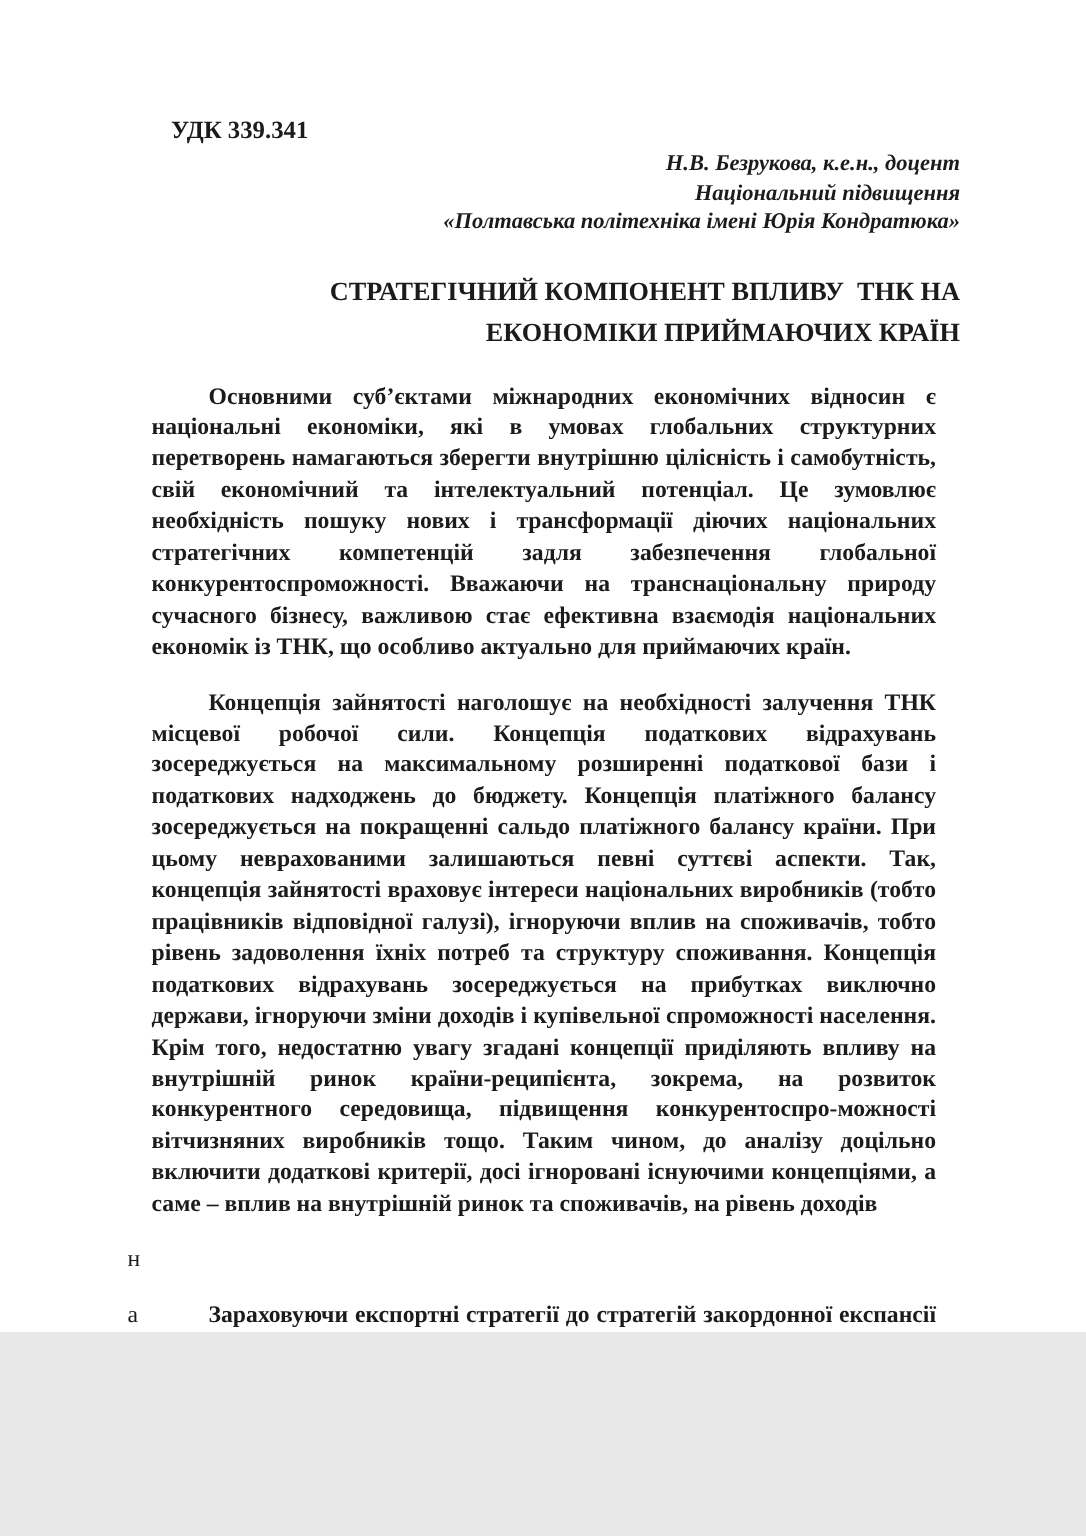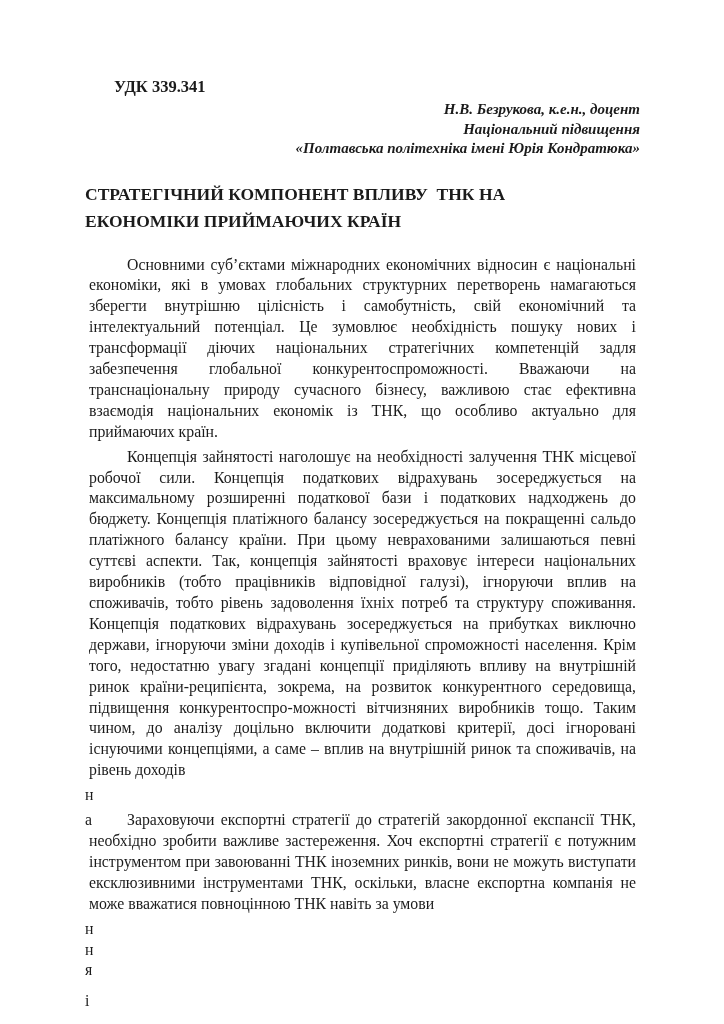--- a/index.html
+++ b/index.html
@@ -3,21 +3,21 @@
 <meta charset="utf-8">
 <style>
   html, body {
     margin: 0;
     padding: 0;
     background: #e8e8e8;
   }
   .page {
     position: relative;
     width: 724px;
-    height: 1024px;
+    height: 888px;
     margin: 0 auto;
     background: #ffffff;
     box-sizing: border-box;
     padding: 76px 84px 0 85px;
     font-family: "Liberation Serif", "DejaVu Serif", serif;
     color: #1b1b1b;
     overflow: hidden;
   }
   .udc {
     font-weight: bold;
@@ -27,33 +27,34 @@
     margin-bottom: 3px;
   }
   .authors {
     text-align: right;
     font-style: italic;
     font-size: 15px;
     line-height: 19.5px;
     font-weight: bold;
   }
   .title {
-    text-align: left;
+    text-align: right;
     font-weight: bold;
     font-size: 17.5px;
     line-height: 27px;
     margin: 22px 0 20px 0;
   }
   .title span { white-space: pre-wrap; display: block; }
   .body-par {
     text-align: justify;
     text-indent: 38px;
     font-size: 15.8px;
     line-height: 20.9px;
-    margin: 4px;
+    margin: 16px;
+    font-weight: bold;
   }
   .frag {
     font-size: 15.8px;
     line-height: 20.9px;
   }
   .frag-gap { margin-top: 10px; }
   .par-with-frag { position: relative; }
   .frag-abs {
     position: absolute;
     left: 0;

